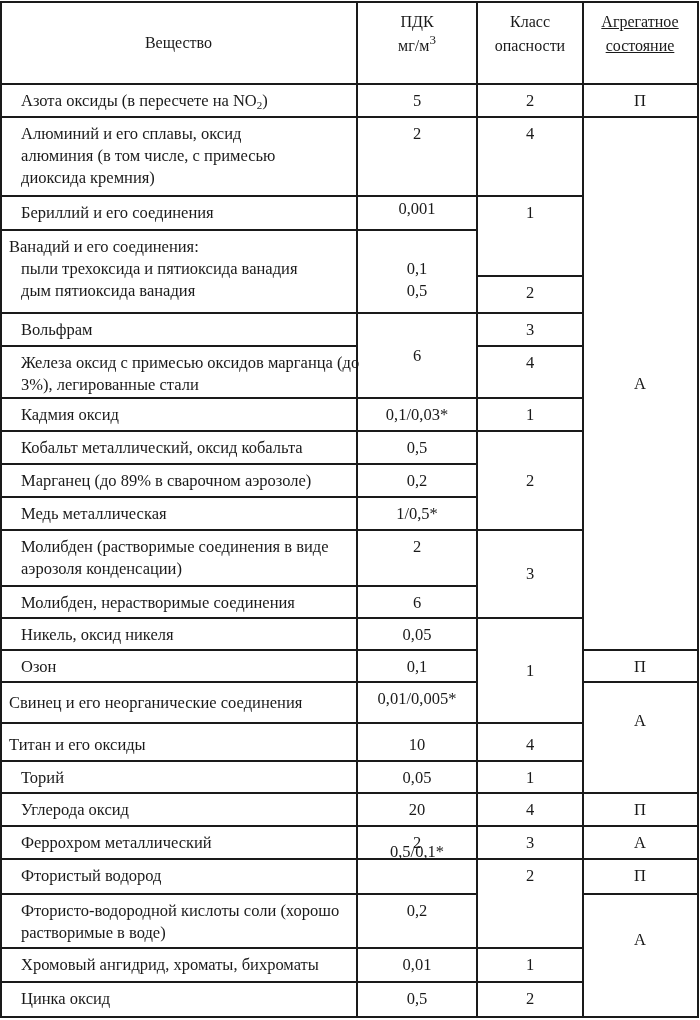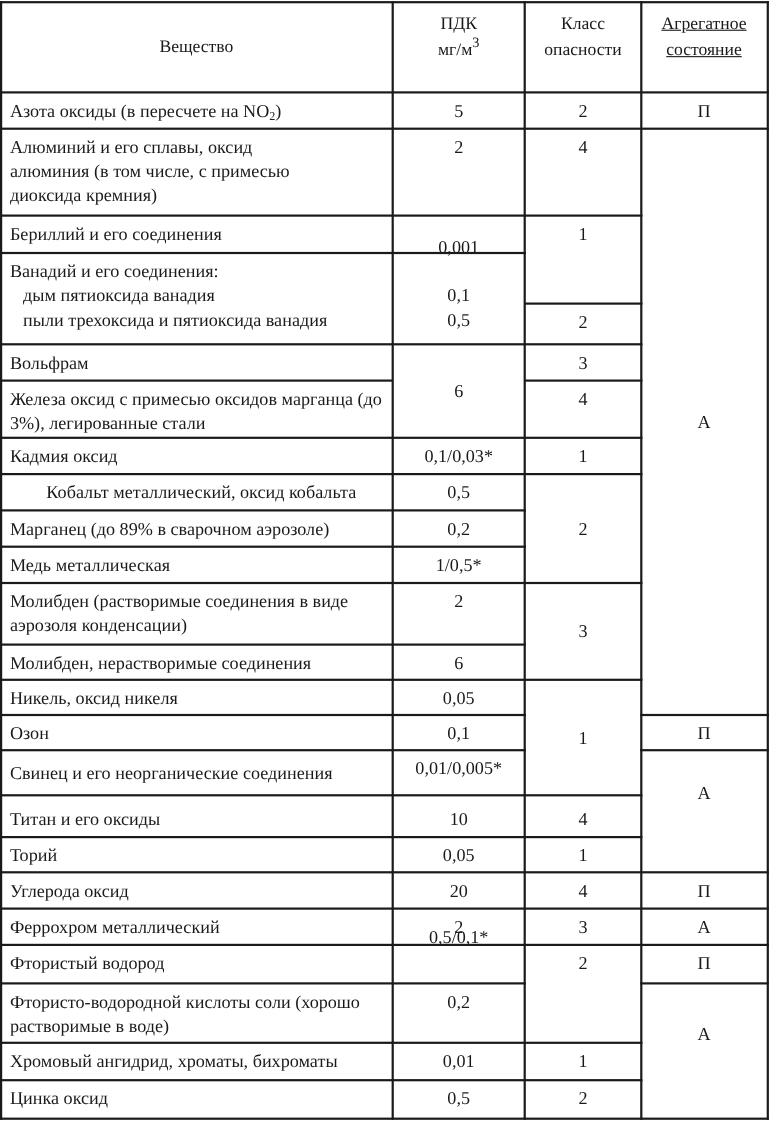--- a/index.html
+++ b/index.html
@@ -2,21 +2,21 @@
 <html><head>
 <meta charset="utf-8">
 <style>
   html, body { margin: 0; padding: 0; background: #ffffff; }
   body { width: 700px; height: 1020px; position: relative; overflow: hidden;
          font-family: "Liberation Serif", "DejaVu Serif", serif; color: #1a1a1a; }
   #grid { position: absolute; left: 0; top: 0; width: 700px; height: 1020px; }
   .cell { position: absolute; box-sizing: border-box; font-size: 16.5px; line-height: 22px; }
   .hline { position: absolute; height: 2px; background: #1a1a1a; }
   .vline { position: absolute; width: 2px; background: #1a1a1a; }
-  .name { padding: 6px 0 0 9px; text-align: left; }
+  .name { padding: 6px 0 0 9px; text-align: left; margin-left: 12px; }
   .ctr { text-align: center; padding-top: 6px; }
   .mid { display: flex; align-items: center; justify-content: center; text-align: center; }
   .hdr { font-size: 16px; line-height: 24px; }
   sub { font-size: 11px; vertical-align: -3px; line-height: 0; }
   sup { font-size: 13px; vertical-align: 7px; line-height: 0; }
   .indent { padding-left: 12px; display: block; }
 </style>
 </head>
 <body>
 
@@ -45,47 +45,47 @@
   <div class="cell ctr" style="left:477px;top:84px;width:106px;height:33px;">2</div>
   <div class="cell ctr" style="left:583px;top:84px;width:114px;height:33px;">П</div>
 
   <div class="cell name" style="left:0;top:117px;width:300px;height:79px;">Алюминий и его сплавы, оксид алюминия (в том числе, с примесью диоксида кремния)</div>
   <div class="cell ctr" style="left:357px;top:117px;width:120px;height:79px;">2</div>
   <div class="cell ctr" style="left:477px;top:117px;width:106px;height:79px;">4</div>
 
   <div class="cell mid" style="left:583px;top:117px;width:114px;height:533px;">А</div>
 
   <div class="cell name" style="left:0;top:196px;width:357px;height:34px;">Бериллий и его соединения</div>
-  <div class="cell ctr" style="left:357px;top:208px;width:120px;height:34px;">0,001</div>
+  <div class="cell ctr" style="left:357px;top:192px;width:120px;height:34px;">0,001</div>
 
   <div class="cell ctr" style="left:477px;top:196px;width:106px;height:80px;">1</div>
 
   <div class="cell" style="left:0;top:230px;width:357px;height:83px;padding:6px 0 0 9px;">
     <span style="display:block;">Ванадий и его соединения:</span>
+    <span class="indent">пыли трехоксида и пятиоксида ванадия</span>
     <span class="indent">дым пятиоксида ванадия</span>
-    <span class="indent">пыли трехоксида и пятиоксида ванадия</span>
   </div>
   <div class="cell" style="left:357px;top:230px;width:120px;height:83px;text-align:center;padding-top:28px;">
     <span style="display:block;">0,1</span>
     <span style="display:block;">0,5</span>
   </div>
   <div class="cell ctr" style="left:477px;top:276px;width:106px;height:37px;">2</div>
 
   <div class="cell name" style="left:0;top:313px;width:357px;height:33px;">Вольфрам</div>
   <div class="cell mid" style="left:357px;top:313px;width:120px;height:85px;">6</div>
   <div class="cell ctr" style="left:477px;top:313px;width:106px;height:33px;">3</div>
 
   <div class="cell name" style="left:0;top:346px;width:357px;height:52px;">Железа оксид с примесью оксидов марганца (до 3%), легированные стали</div>
   <div class="cell ctr" style="left:477px;top:346px;width:106px;height:52px;">4</div>
 
   <div class="cell name" style="left:0;top:398px;width:357px;height:33px;">Кадмия оксид</div>
   <div class="cell ctr" style="left:357px;top:398px;width:120px;height:33px;">0,1/0,03*</div>
   <div class="cell ctr" style="left:477px;top:398px;width:106px;height:33px;">1</div>
 
-  <div class="cell name" style="left:0;top:431px;width:357px;height:33px;text-align:center;">Кобальт металлический, оксид кобальта</div>
+  <div class="cell name" style="left:0;top:431px;width:357px;height:33px;">Кобальт металлический, оксид кобальта</div>
   <div class="cell ctr" style="left:357px;top:431px;width:120px;height:33px;">0,5</div>
 
   <div class="cell mid" style="left:477px;top:431px;width:106px;height:99px;">2</div>
 
   <div class="cell name" style="left:0;top:464px;width:357px;height:33px;">Марганец (до 89% в сварочном аэрозоле)</div>
   <div class="cell ctr" style="left:357px;top:464px;width:120px;height:33px;">0,2</div>
 
   <div class="cell name" style="left:0;top:497px;width:357px;height:33px;">Медь металлическая</div>
   <div class="cell ctr" style="left:357px;top:497px;width:120px;height:33px;">1/0,5*</div>
 

